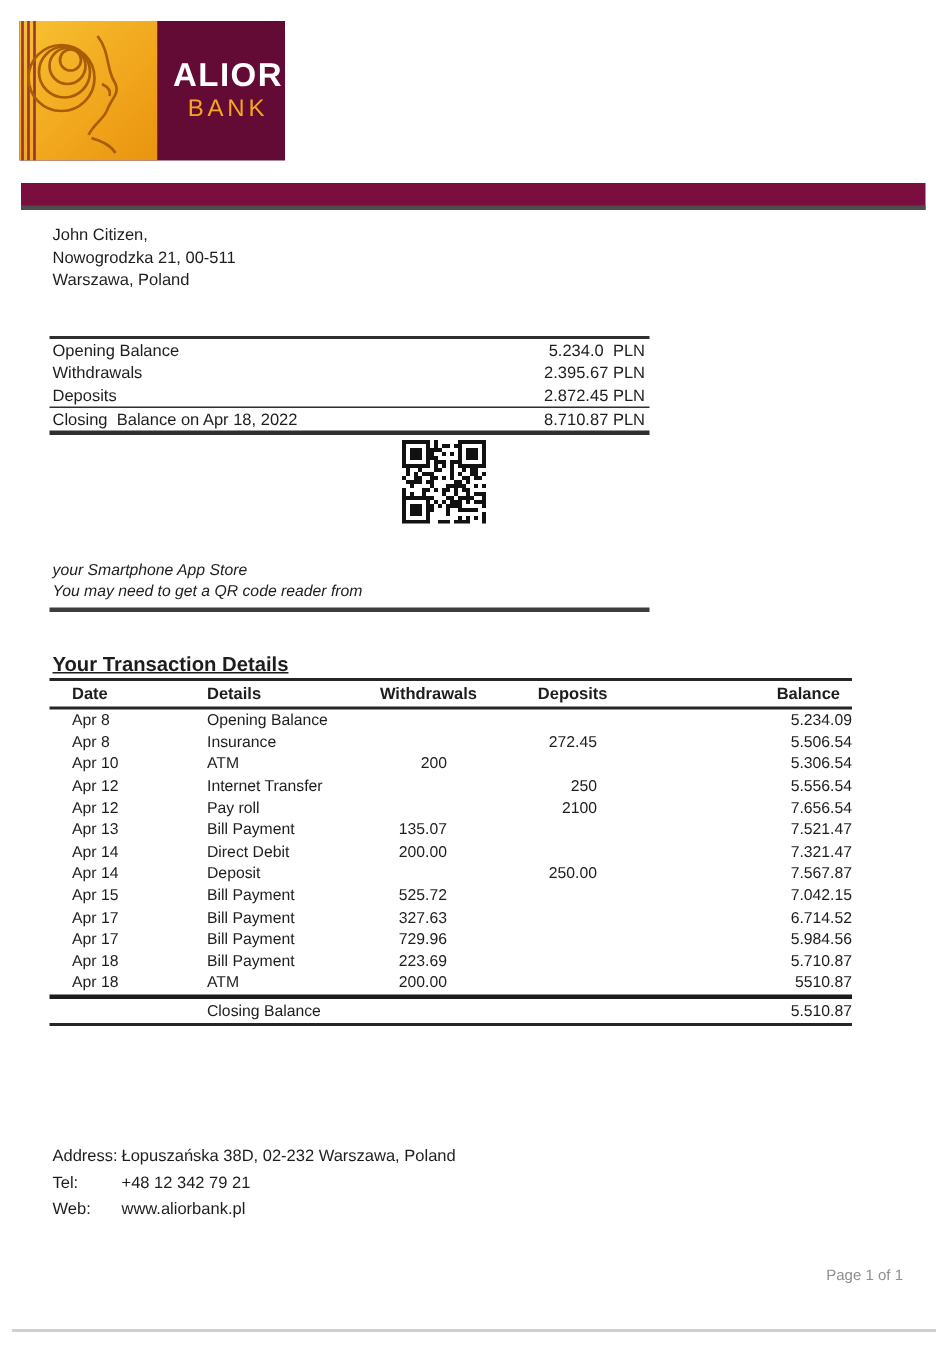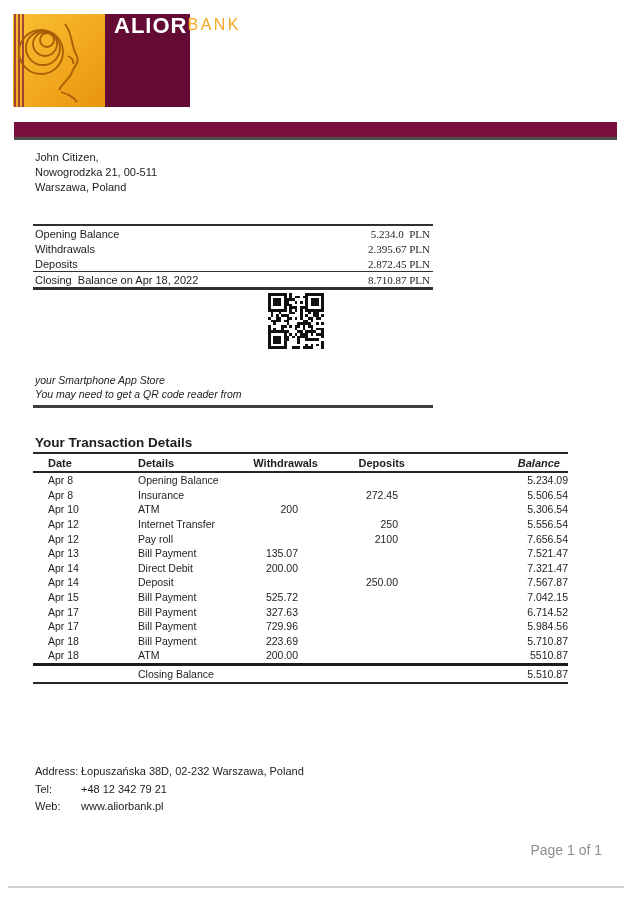--- a/index.html
+++ b/index.html
@@ -2,71 +2,71 @@
 <html><head>
 <meta charset="utf-8">
 <style>
   html,body{margin:0;padding:0;background:#ffffff;}
   .page{position:relative;width:633px;height:897px;background:#ffffff;overflow:hidden;
         font-family:"Liberation Sans",sans-serif;color:#1d1d1d;}
 
   
   .logo{position:absolute;left:13px;top:14px;width:177px;height:93px;display:flex;background:var(--logo_bg,#630b35);}
   .logo-art{width:92px;height:93px;flex:0 0 auto;}
-  .logo-text{flex:1;display:flex;justify-content:center;padding-left:9px;}
+  .logo-text{flex:1;display:flex;flex-direction:column;justify-content:center;padding-left:9px;text-align:center;}
   .logo-text .alior{color:#ffffff;font-weight:bold;font-size:22px;letter-spacing:1px;line-height:24px;}
   .logo-text .bank{color:var(--gold,#f3a81d);font-size:16px;letter-spacing:2.5px;line-height:21px;font-weight:400;}
 
   
   .top-bar{position:absolute;left:14px;top:122px;width:603px;height:15px;
            background:var(--maroon_bar,#7a0e3e);border-bottom:3px solid #4c4c4c;}
 
   
   .recipient{position:absolute;left:35px;top:150px;font-size:11px;line-height:15px;}
 
   
   .summary{position:absolute;left:33px;top:224px;width:400px;
            border-top:2px solid #2f2f2f;border-bottom:3px solid #2f2f2f;}
   .srow{display:flex;justify-content:space-between;height:15px;align-items:center;font-size:11px;}
   .srow:last-of-type{border-top:1.5px solid #2f2f2f;}
-  .srow .sval{padding-right:3px;white-space:pre;font-family:Liberation Serif, serif;}
+  .srow .sval{padding-right:3px;white-space:pre;}
   .srow .slab{padding-left:2px;white-space:pre;}
 
   
   .promo{position:absolute;left:33px;top:289px;width:400px;height:116px;border-bottom:3px solid #3d3d3d;}
   .promo-lines{position:absolute;left:2px;top:2px;font-size:11px;line-height:15.5px;}
   .promo-note{position:absolute;left:2px;top:84px;font-size:10.5px;line-height:14px;font-style:italic;}
   .qr{position:absolute;left:235px;top:4px;width:56px;height:56px;}
 
   
-  .tx-title{position:absolute;left:35px;top:435px;font-size:13.5px;font-weight:bold;margin:0;}
+  .tx-title{position:absolute;left:35px;top:435px;font-size:13.5px;font-weight:bold;margin:0;text-decoration:underline;}
   .tx-table{position:absolute;left:33px;top:452px;width:535px;}
   .tx-head{display:grid;grid-template-columns:105px 95px 85px 87px 1fr;height:17px;align-items:center;
            font-size:11px;font-weight:bold;border-top:2.5px solid #262626;border-bottom:2.5px solid #262626;}
   .tx-row{display:grid;grid-template-columns:105px 95px 85px 87px 1fr;height:14.6px;align-items:center;font-size:10.5px;}
   .tx-close{display:grid;grid-template-columns:105px 95px 85px 87px 1fr;height:16px;align-items:center;font-size:10.5px;
             border-top:3px solid #1c1c1c;border-bottom:2px solid #262626;}
   .col-date{padding-left:15px;}
   .col-wd{text-align:right;padding-right:20px;}
   .col-dp{text-align:right;padding-right:7px;}
   .col-bal{text-align:right;}
   .tx-head .col-wd{padding-right:0;}
   .tx-head .col-dp{padding-right:0;}
-  .tx-head .col-bal{padding-right:8px;font-style:italic;}
+  .tx-head .col-bal{padding-right:8px;}
 
   
   .footer-bar{position:absolute;left:14px;top:740px;width:603px;height:18px;line-height:18px;
               background:var(--maroon_bar,#7a0e3e);color:#ffffff;font-size:12px;font-weight:bold;
               padding-left:21px;box-sizing:border-box;border-bottom:1px solid #5a5a5a;}
   .footer-rows{position:absolute;left:35px;top:763px;font-size:11px;line-height:17.5px;}
   .frow{display:grid;grid-template-columns:46px auto;}
 
   
   .pagefoot{position:absolute;right:31px;top:845px;text-align:right;}
-  .page-num{font-size:14px;color:#8f8f8f;line-height:11px;}
+  .page-num{font-size:10px;color:#8f8f8f;line-height:11px;}
   .brand{font-size:23px;line-height:25px;letter-spacing:0.5px;}
   .brand .b-dark{color:#3b3b3b;}
   .brand .b-green{color:var(--green,#86a315);}
   .bottom-line{position:absolute;left:8px;right:9px;top:886px;border-top:2px solid #cfcfcf;}
 </style>
 </head>
 <body>
 
 <div class="page" style="--maroon_bar: #7a0e3e; --logo_bg: #630b35; --gold: #f3a81d; --green: #86a315;">
 

